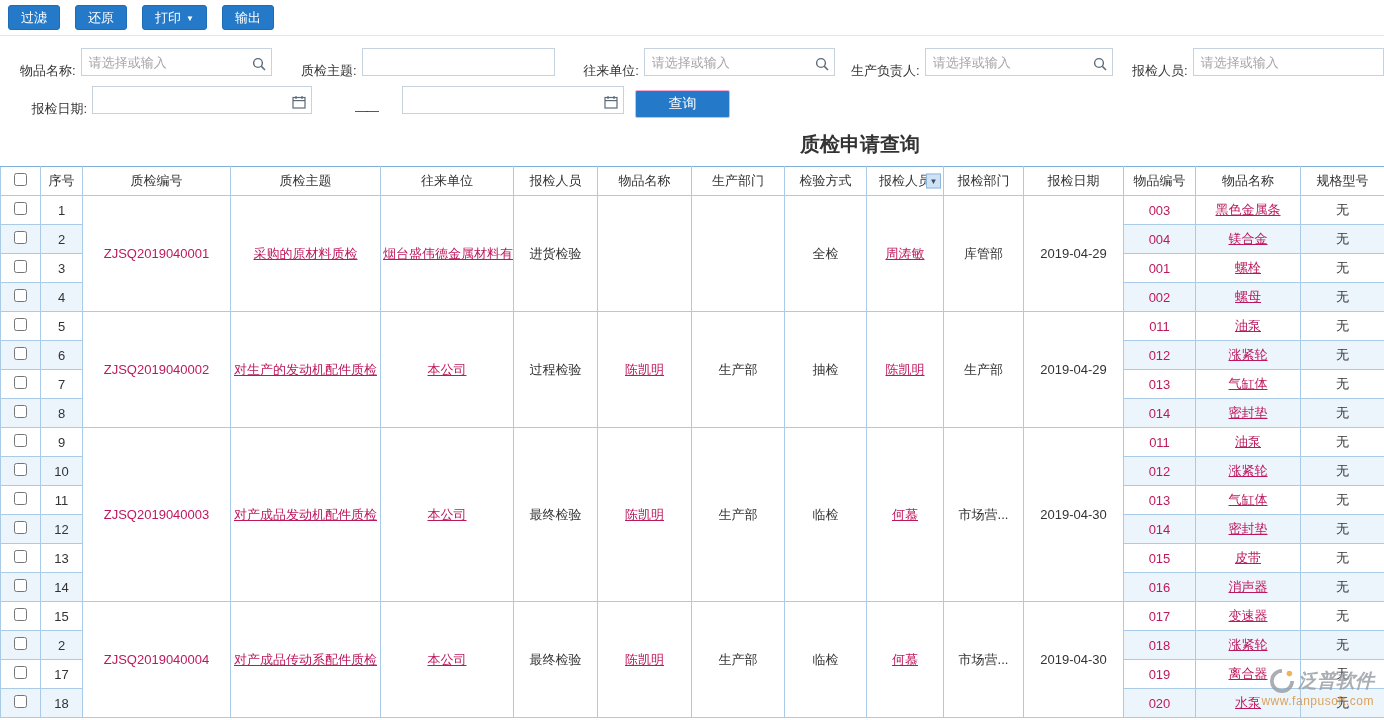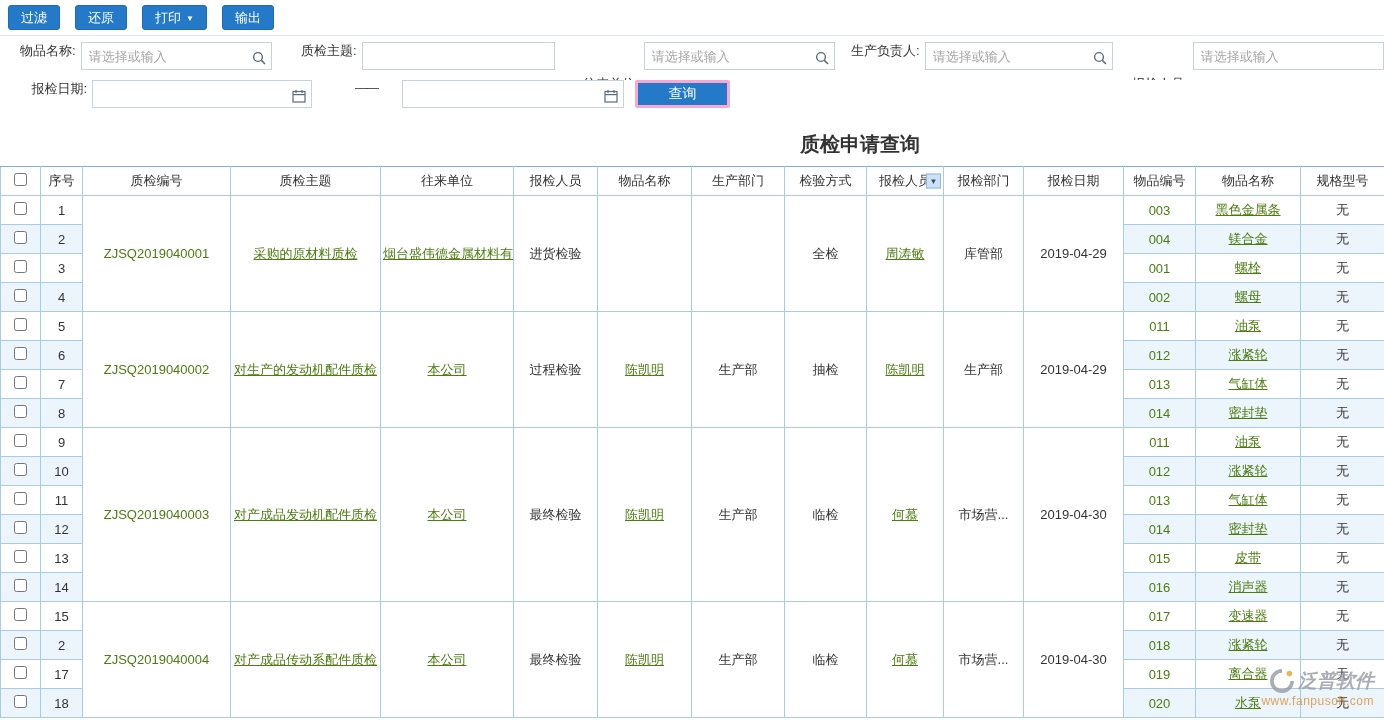--- a/index.html
+++ b/index.html
@@ -8,47 +8,47 @@
 
   
   .toolbar { height:36px; display:flex; align-items:center; gap:15px;
     padding:0 8px; border-bottom:1px solid #e3e8ee; background:#fff; }
   .tb-btn { background:#2579c9; border:1px solid #1e6cb5; color:#ffffff; font-size:13px;
     padding:4px 12px; border-radius:3px; cursor:pointer; font-family:inherit; line-height:1.2; }
   .tb-btn .caret { font-size:8px; margin-left:5px; vertical-align:1px; }
 
   
   .filter-area { padding-top:6px; padding-bottom:2px; }
-  .filter-row { display:flex; align-items:flex-start; height:38px; white-space:nowrap;
+  .filter-row { display:flex; align-items:flex-end; height:38px; white-space:nowrap;
     overflow:hidden; width:1384px; }
   .f-label { display:inline-block; text-align:right; padding-right:5px; color:#333; }
   .w92 { width:92px; } .w70 { width:70px; } .w72 { width:72px;margin-top:33px; } .w85 { width:85px; }
   .inp-wrap { position:relative; display:inline-block; height:32px; }
   .inp { width:100%; height:28px; border:1px solid #c6d2dd; padding:0 26px 0 7px;
     font-size:13px; color:#333; font-family:inherit; background:#fff; outline:none; }
   .inp::placeholder { color:#a6a6a6; }
   .icon-right { position:absolute; right:6px; top:50%; transform:translateY(-50%);
     cursor:pointer; line-height:0; }
   .sep-dash { display:inline-block; color:#444; letter-spacing:-2px; }
-  .search-btn { width:95px; height:28px; background:#2579c9; border:3px solid #f9a8d4;
+  .search-btn { width:95px; height:28px; background:#2579c9; border:1px solid #f9a8d4;
     color:#fff; font-size:14px; border-radius:2px; cursor:pointer; font-family:inherit; }
 
   
   .page-title { position:relative; left:168px; height:46px; line-height:48px;
     text-align:center; font-size:20px; font-weight:bold; color:#333; }
 
   
   .qc-table { border-collapse:collapse; table-layout:fixed; width:1384px; font-size:13px;padding-left:16px; }
   .qc-table th, .qc-table td { border:1px solid #aacbe8; height:29px; padding:0 2px;
     text-align:center; overflow:hidden; white-space:nowrap; vertical-align:middle; }
   .qc-table thead th { border-top:1px solid #7fb0dc; background:#fff; font-weight:normal;
     color:#333; position:relative; }
   .qc-table tr.alt td { background:#edf5fc; }
   .qc-table td.merged { background:#fff; }
-  a.lnk { color:#4d7c0f; text-decoration:underline; cursor:pointer; }
+  a.lnk { color:#be185d; text-decoration:underline; cursor:pointer; }
   a.lnk.plain { text-decoration:none; }
   .sort-btn { position:absolute; right:2px; top:50%; transform:translateY(-50%);
     width:15px; height:15px; line-height:13px; font-size:8px; color:#35506e;
     background:#cfe2f3; border:1px solid #8fb8e0; display:inline-block; text-align:center;
     cursor:pointer; }
   input[type="checkbox"] { width:13px; height:13px; cursor:pointer; }
 
   
   .watermark { position:absolute; right:10px; bottom:12px; text-align:right;
     opacity:.85; pointer-events:none; }

